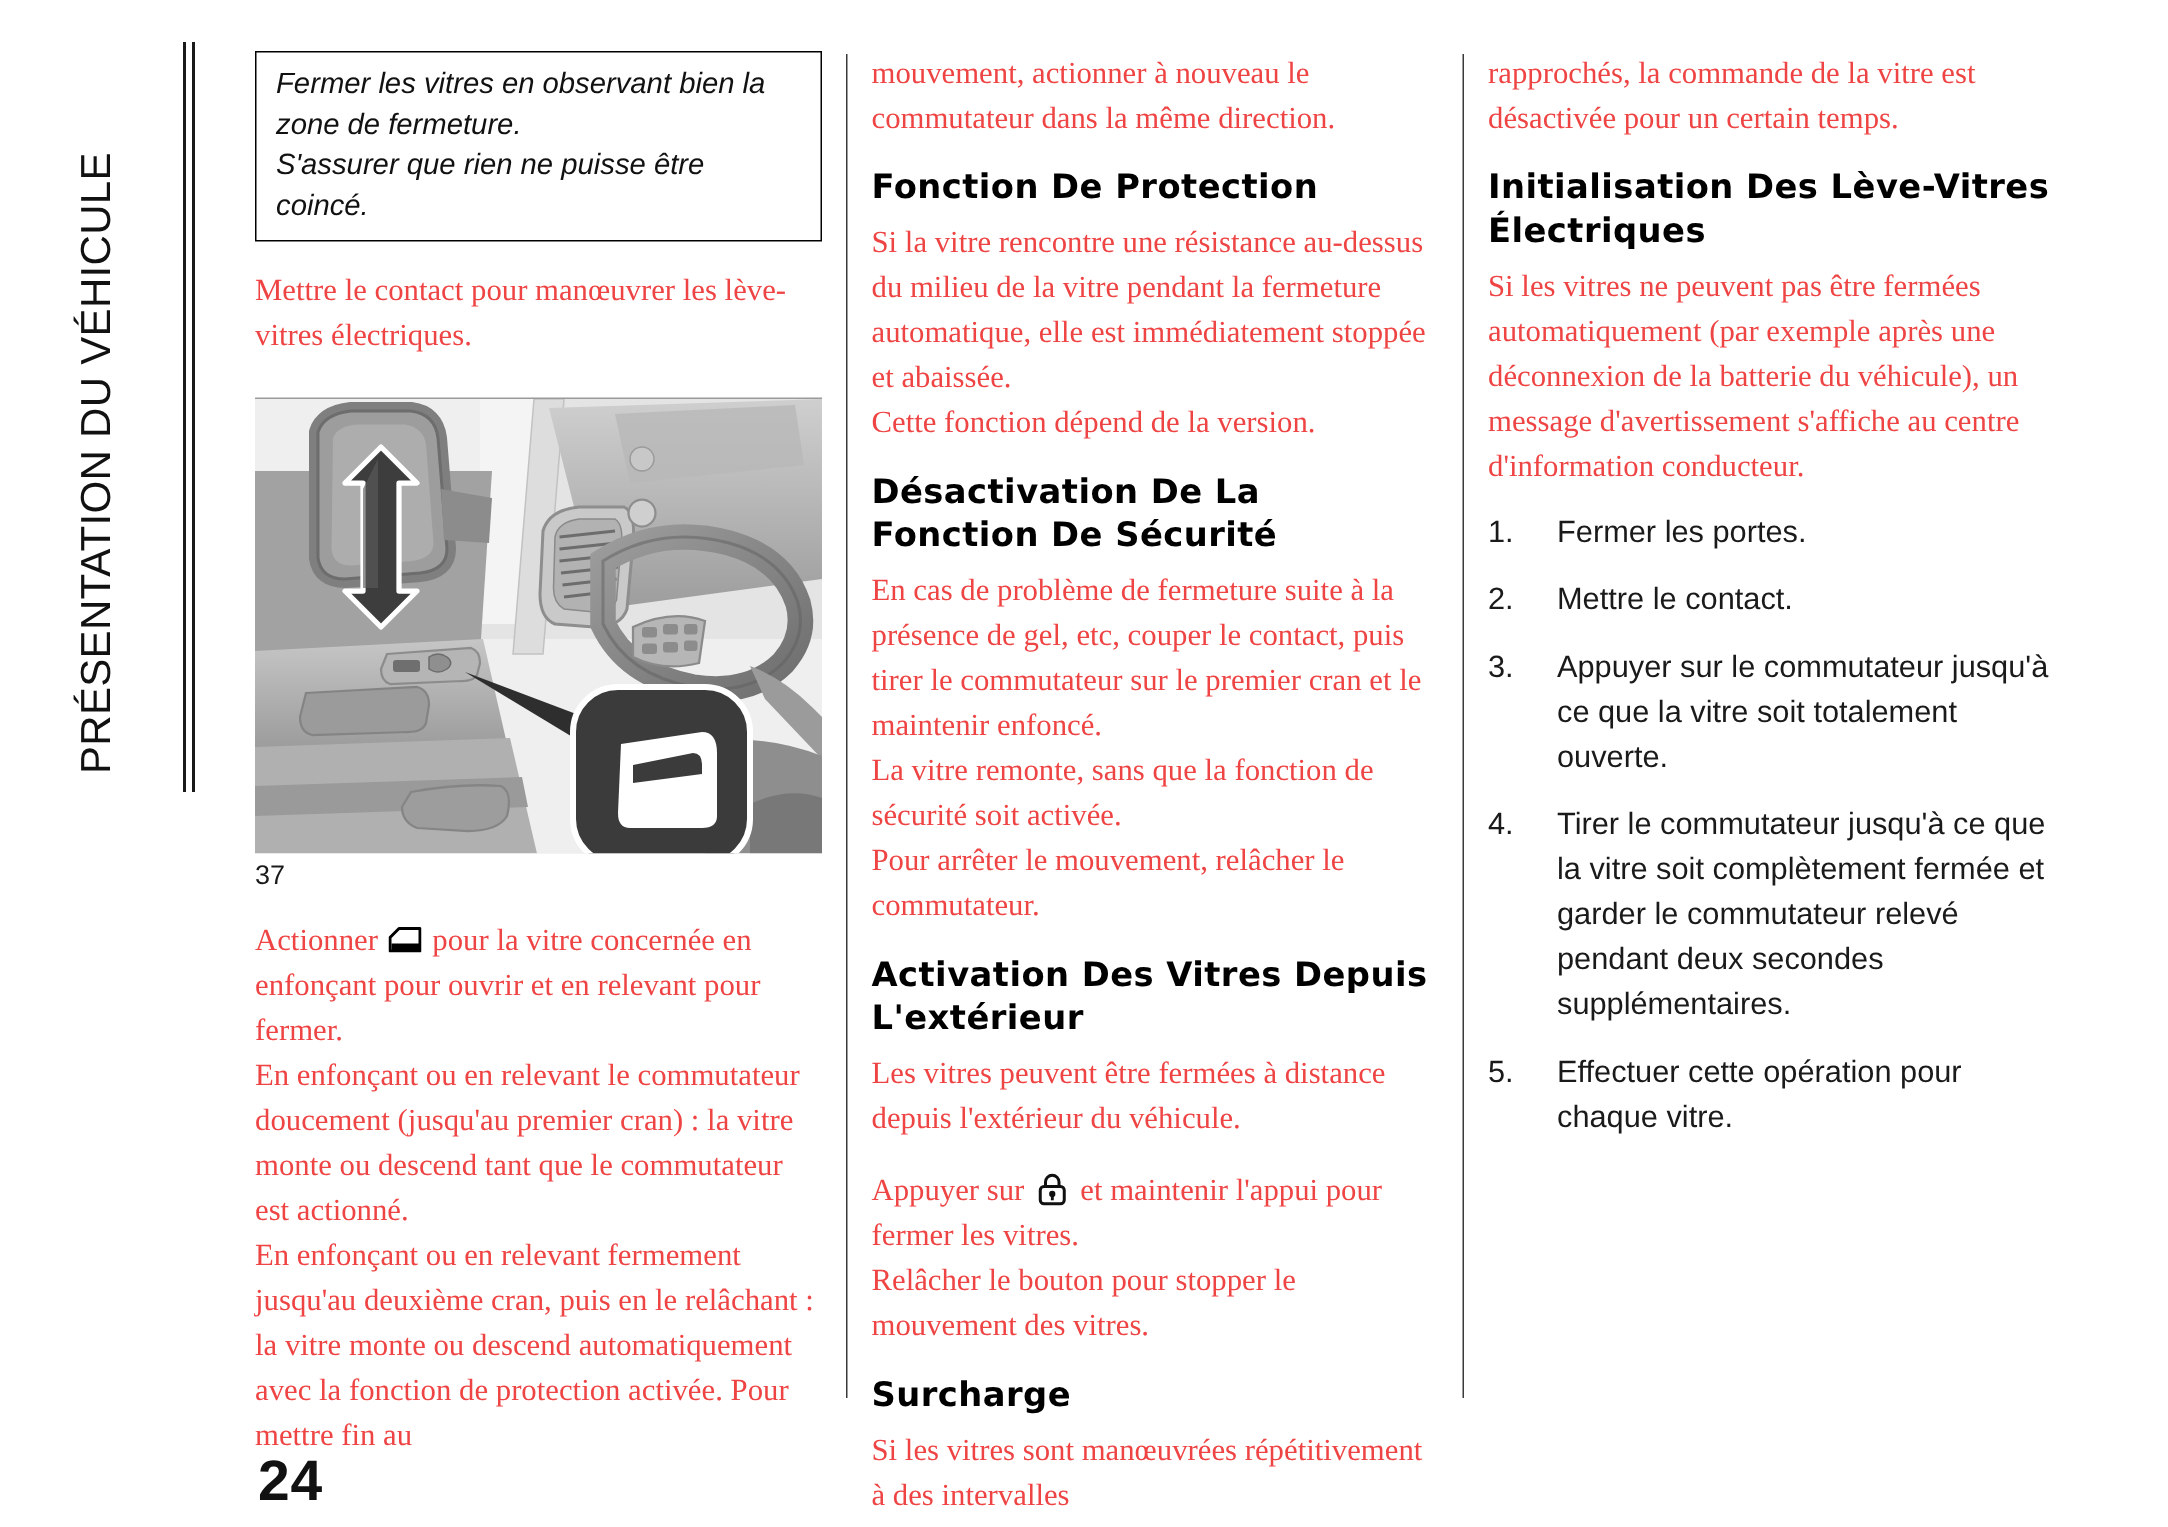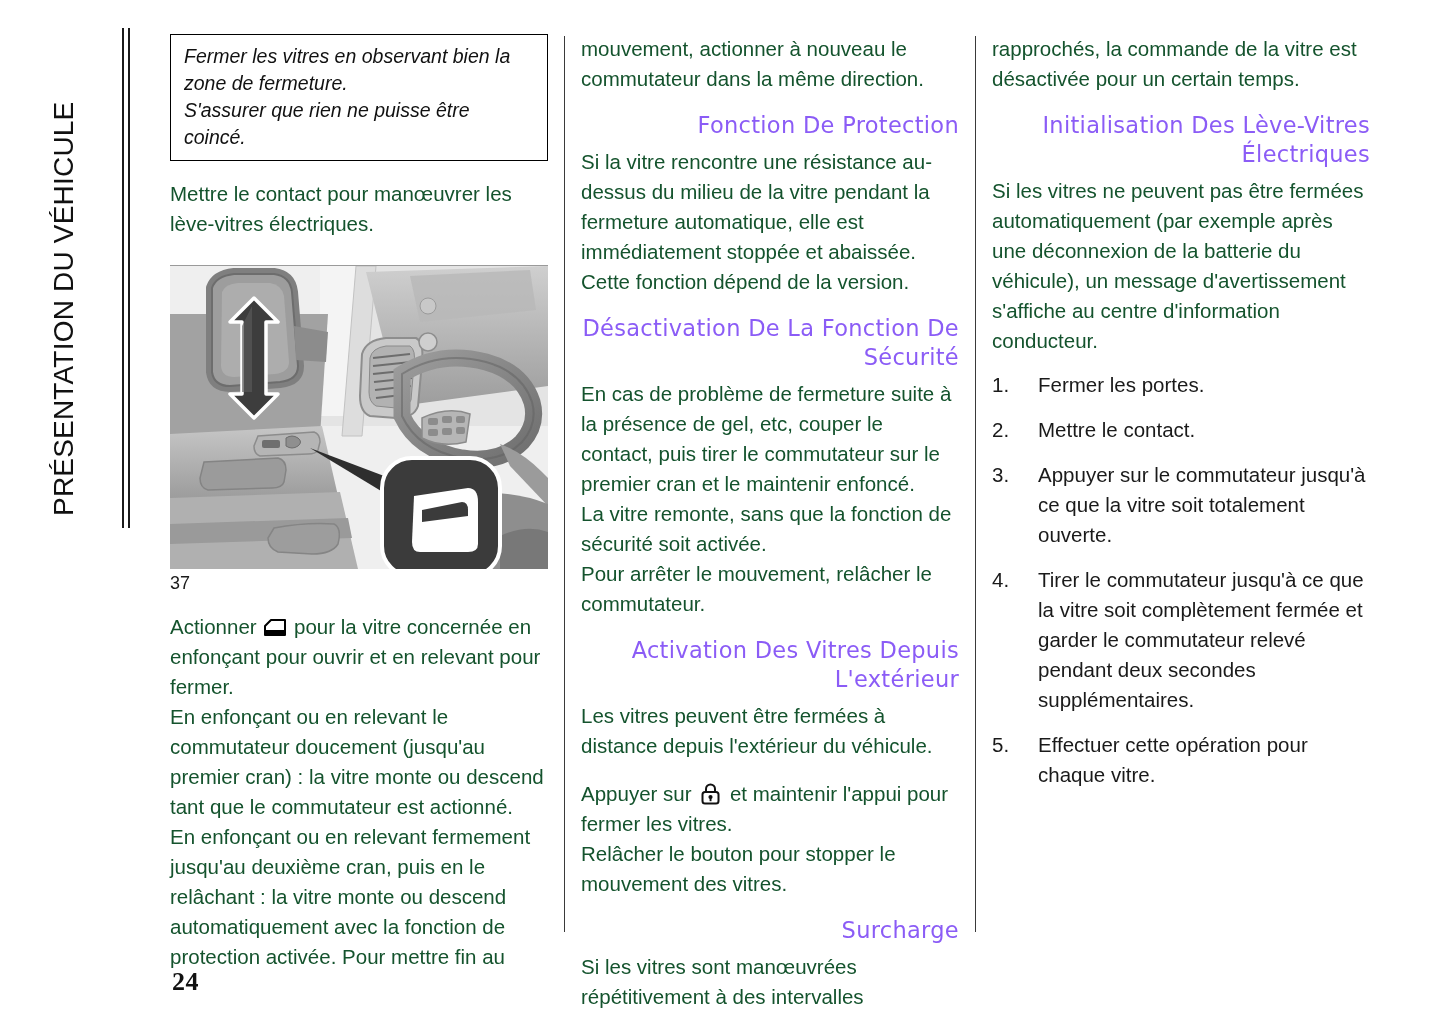--- a/index.html
+++ b/index.html
@@ -82,33 +82,33 @@
     background: #3a3a3a;
   }
   #rule-1 { left: 394px; }
   #rule-2 { left: 805px; }
 
   
   .body-text {
     font-size: 20.5px;
     line-height: 30px;
     margin: 0 0 0 0;
-    color: #14532d;
+    color: #ef4444;
+    font-family: Liberation Serif, serif;
   }
   .spaced { margin-top: 18px; }
 
   h2.heading {
     font-family: "DejaVu Sans", sans-serif;
     font-size: 22.5px;
-    font-weight: normal;
+    font-weight: bold;
     line-height: 29px;
     letter-spacing: 0.3px;
     margin: 17px 0 7px 0;
-    color: #8b5cf6;
-    text-align: right;
+    color: #000000;
   }
 
   
   #warning-box {
     border: 1.5px solid #000000;
     padding: 8px 12px 9px 13px;
     box-sizing: border-box;
     width: 378px;
   }
   #warning-box p {
@@ -177,22 +177,22 @@
     height: 22px;
     vertical-align: -4px;
     margin: 0 4px;
   }
 
   
   #page-number {
     position: absolute;
     left: 172px;
     top: 967px;
-    font-family: Liberation Serif, serif;
-    font-size: 26px;
+    font-family: Liberation Sans, sans-serif;
+    font-size: 38px;
     font-weight: bold;
     color: #111111;
     letter-spacing: 0.5px;
   }
 </style>
 </head>
 <body>
 
 <div id="side-tab">
   <div id="side-tab-label">PRÉSENTATION DU VÉHICULE</div>

